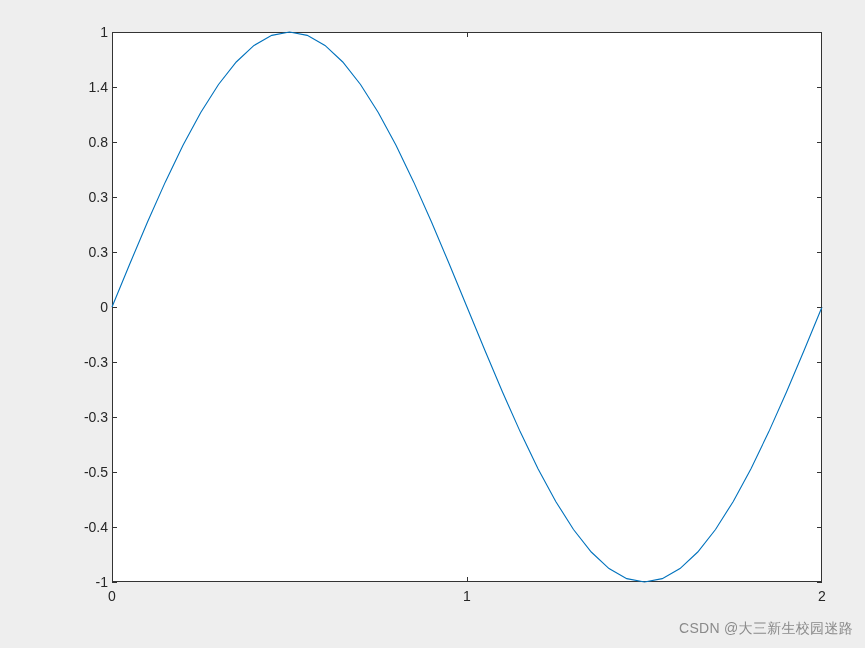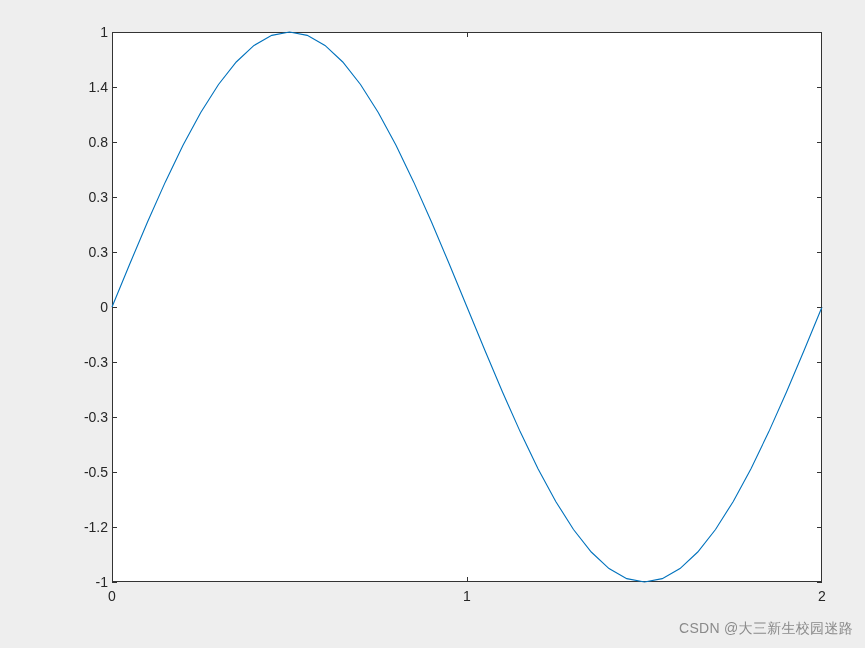--- a/index.html
+++ b/index.html
@@ -88,21 +88,21 @@
 <body>
 
 <div class="figure-bg"></div>
 <div class="plot-area"></div>
 
 <svg class="curve" viewBox="0 0 710 550" preserveAspectRatio="none">
   <path id="series-path" fill="none" stroke-width="1.1" d="M0.00 275.00 L17.75 231.99 L35.50 190.03 L53.25 150.15 L71.00 113.35 L88.75 80.55 L106.50 52.52 L124.25 29.98 L142.00 13.45 L159.75 3.38 L177.50 0.00 L195.25 3.38 L213.00 13.45 L230.75 29.98 L248.50 52.52 L266.25 80.55 L284.00 113.35 L301.75 150.15 L319.50 190.03 L337.25 231.99 L355.00 275.00 L372.75 318.01 L390.50 359.98 L408.25 399.85 L426.00 436.64 L443.75 469.45 L461.50 497.48 L479.25 520.02 L497.00 536.55 L514.75 546.62 L532.50 550.00 L550.25 546.62 L568.00 536.55 L585.75 520.02 L603.50 497.48 L621.25 469.45 L639.00 436.64 L656.75 399.85 L674.50 359.98 L692.25 318.01 L710.00 275.00 " stroke="#0072BD"></path>
 </svg>
 
 <div class="tick-label y-tick" style="top:582px">-1</div>
-<div class="tick-label y-tick" style="top:527px">-1.2</div>
+<div class="tick-label y-tick" style="top:527px">-0.4</div>
 <div class="tick-label y-tick" style="top:472px">-0.5</div>
 <div class="tick-label y-tick" style="top:417px">-0.3</div>
 <div class="tick-label y-tick" style="top:362px">-0.3</div>
 <div class="tick-label y-tick" style="top:307px">0</div>
 <div class="tick-label y-tick" style="top:252px">0.3</div>
 <div class="tick-label y-tick" style="top:197px">0.3</div>
 <div class="tick-label y-tick" style="top:142px">0.8</div>
 <div class="tick-label y-tick" style="top:87px">1.4</div>
 <div class="tick-label y-tick" style="top:32px">1</div>
 

